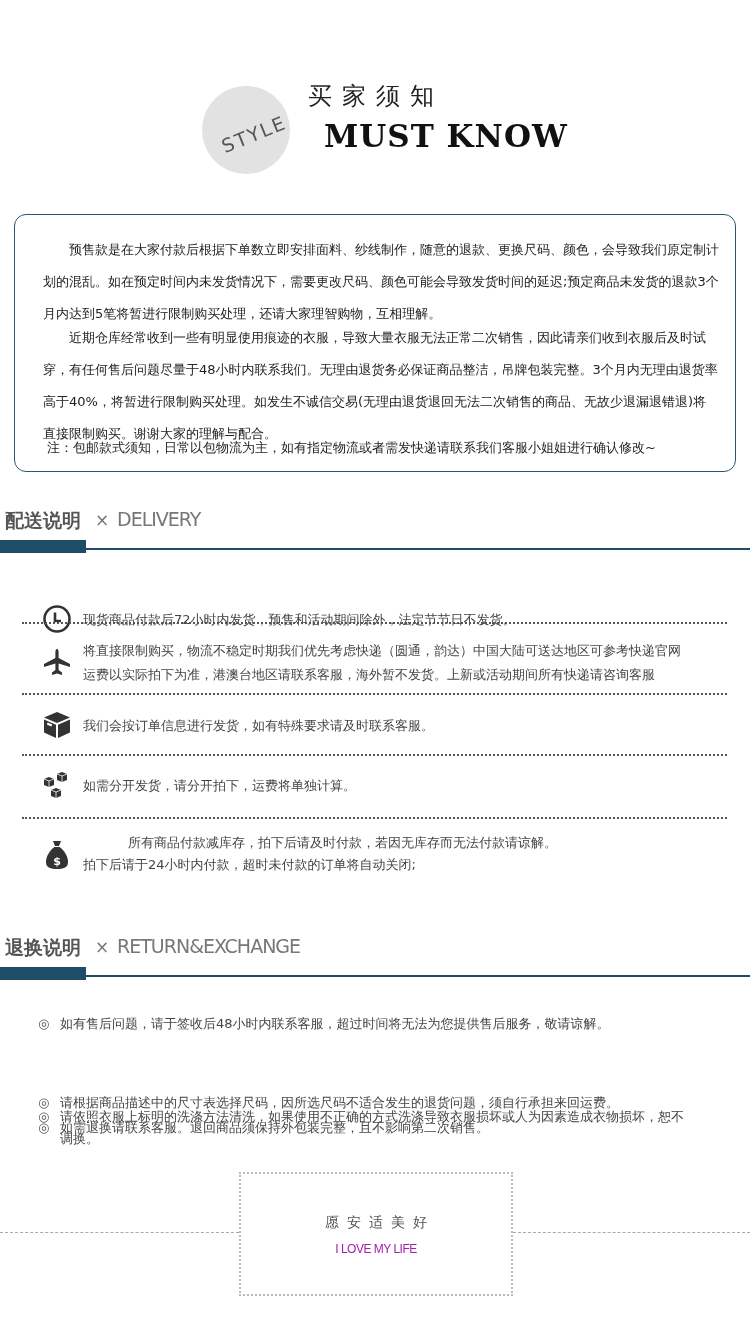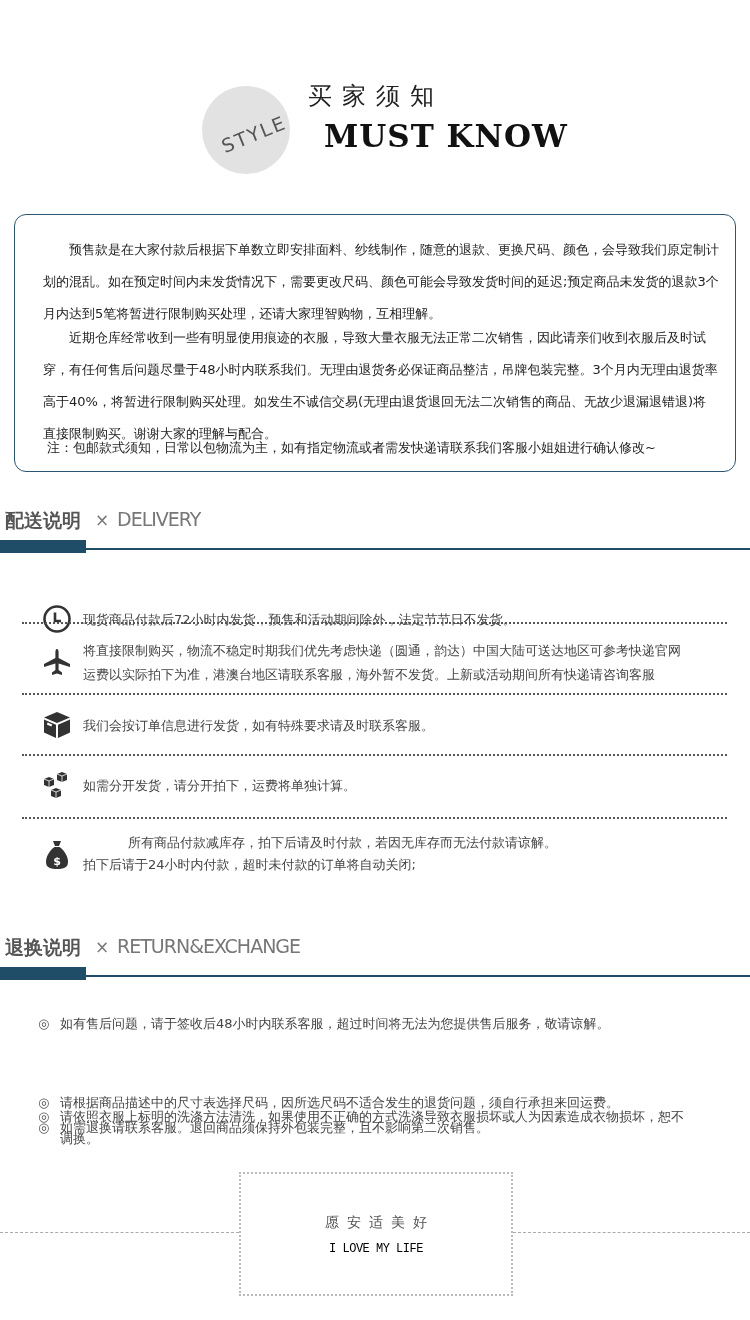--- a/index.html
+++ b/index.html
@@ -58,21 +58,21 @@
   .ritem .b { display: inline-block; width: 22px; color: #555; }
   .ritem .t { display: inline-block; vertical-align: top; width: 640px; }
 
   
   .foot-line { position: absolute; top: 1232px; height: 0; border-top: 1px dashed #aaa; }
   .foot-box {
     position: absolute; left: 239px; top: 1172px; width: 274px; height: 124px;
     border: 2px dotted #bbb;
   }
   .foot-cn { position: absolute; left: 0; top: 40px; width: 270px; text-align: center; font-size: 14px; color: #555; letter-spacing: 8px; padding-left: 8px; }
-  .foot-en { position: absolute; left: 0; top: 68px; width: 270px; text-align: center; font-size: 12px; color: #000000; font-family: Liberation Mono, monospace; letter-spacing: -0.5px; }
+  .foot-en { position: absolute; left: 0; top: 68px; width: 270px; text-align: center; font-size: 12px; color: #a21caf; font-family: Liberation Sans, sans-serif; letter-spacing: -0.5px; }
 </style>
 </head>
 <body>
 
 <div class="hdr">
   <div class="style-circle"></div>
   <div class="style-text">STYLE</div>
   <div class="cn-title">买家须知</div>
   <div class="en-title">MUST KNOW</div>
 </div>

